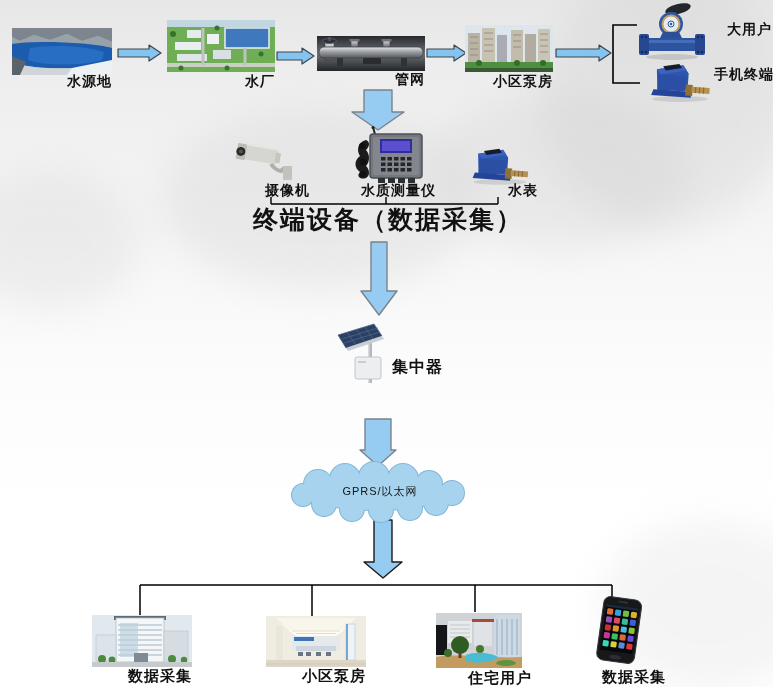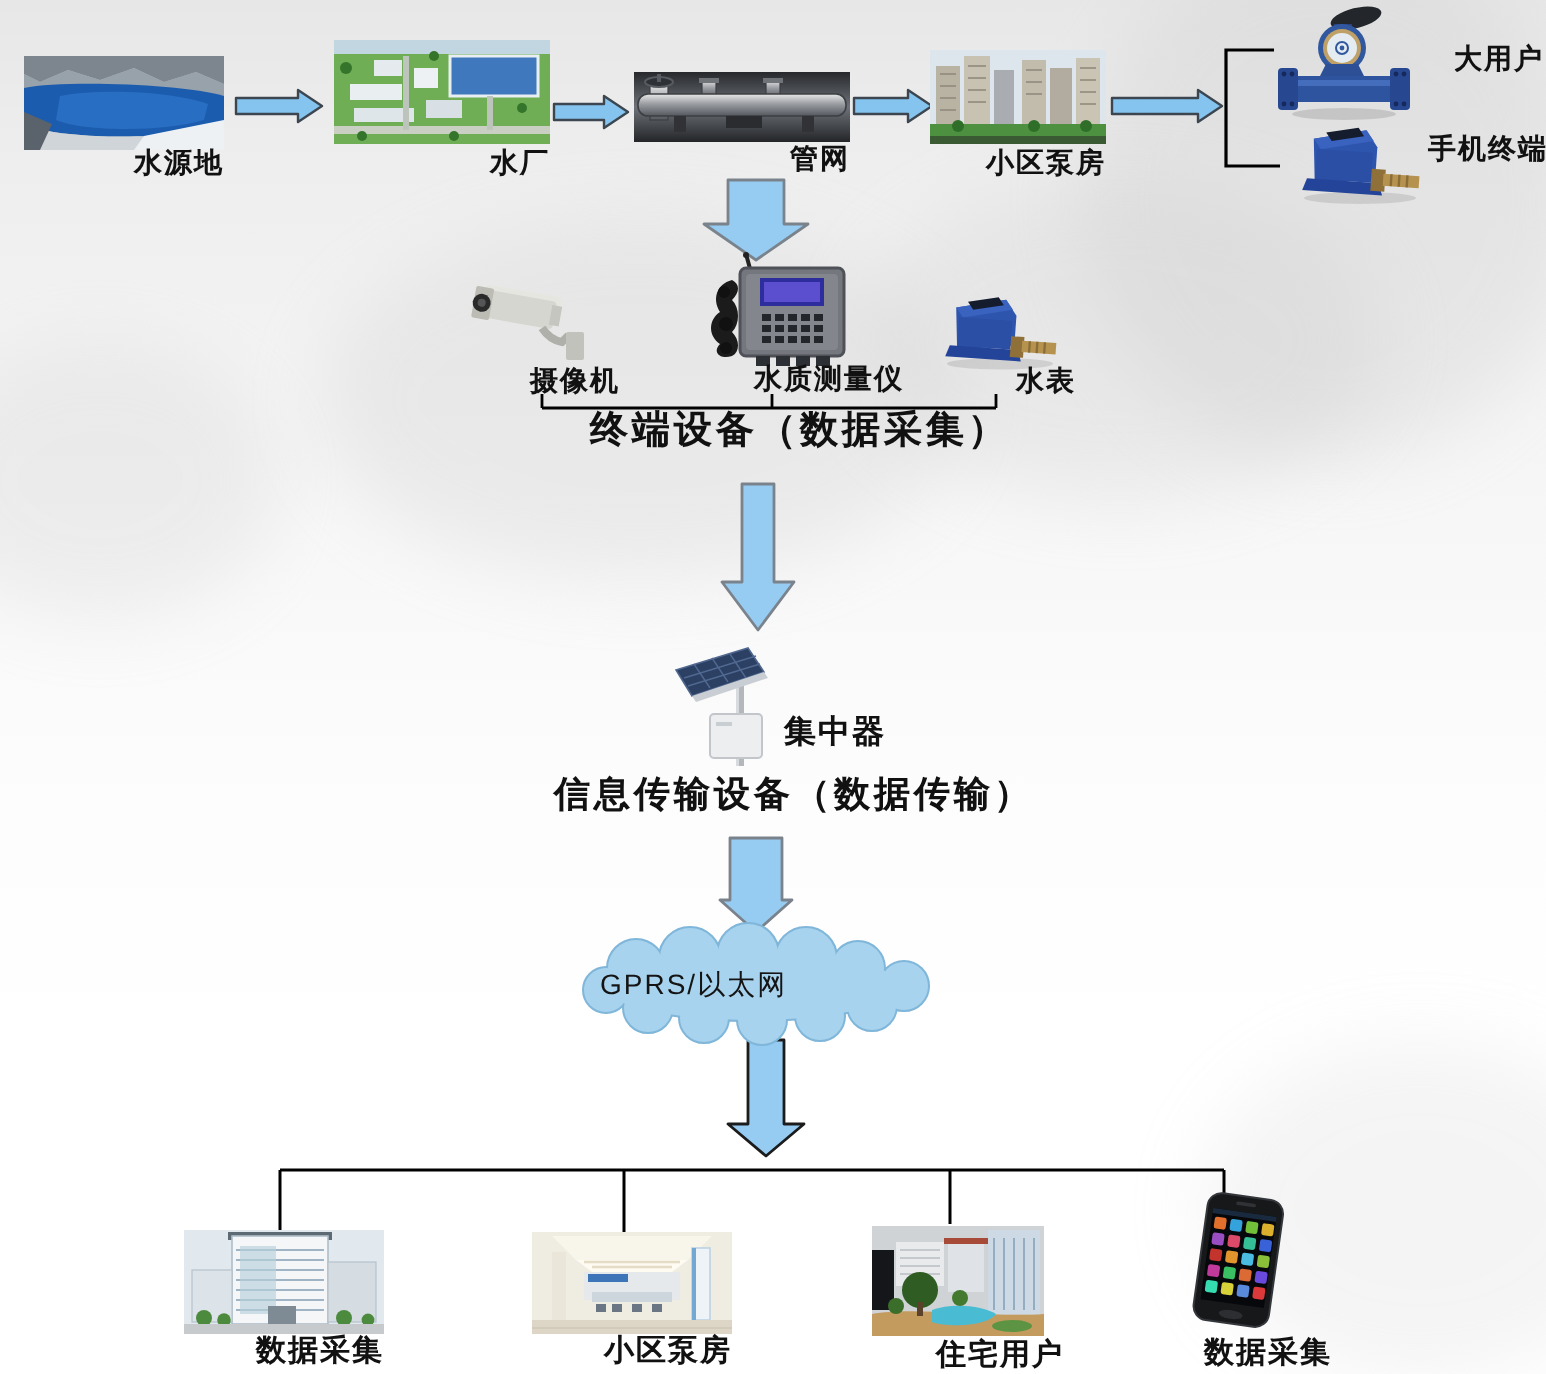--- a/index.html
+++ b/index.html
@@ -10,25 +10,25 @@
   }
   .wm{position:absolute;border-radius:50%;filter:blur(18px);background:#cbcbcb;pointer-events:none;}
   .overlay{position:absolute;left:0;top:0;}
   .img{position:absolute;}
   .img svg{display:block;width:100%;height:100%;}
   .lab{
     position:absolute;font-weight:bold;color:var(--label-color,#111);
     text-align:right;font-size:14px;letter-spacing:1px;white-space:nowrap;line-height:1.1;
   }
   .lab-left{text-align:left;}
-  .lab-lg{font-size:19px;letter-spacing:2px;}
+  .lab-lg{font-size:25px;letter-spacing:2px;}
   .lab-md{font-size:18px;letter-spacing:2px;}
   .lab-cap{font-size:16px;letter-spacing:1px;}
   .lab-bot{font-size:15px;}
-  .cloud-text{position:absolute;font-size:14px;color:#141414;letter-spacing:1px;white-space:nowrap;font-weight:normal;}
+  .cloud-text{position:absolute;font-size:11px;color:#141414;text-align:center;letter-spacing:1px;white-space:nowrap;font-weight:normal;}
 </style>
 </head>
 <body>
 
 <div class="stage">
 
   <div class="wm" style="left:160px;top:110px;width:320px;height:180px;opacity:.28;"></div>
   <div class="wm" style="left:540px;top:-30px;width:250px;height:260px;opacity:.30;"></div>
   <div class="wm" style="left:430px;top:90px;width:260px;height:160px;opacity:.28;"></div>
   <div class="wm" style="left:-40px;top:170px;width:180px;height:140px;opacity:.24;"></div>
@@ -401,26 +401,25 @@
   </div>
 
   <div class="lab" style="left:12px;top:74px;width:100px;">水源地</div>
   <div class="lab" style="left:167px;top:74px;width:108px;">水厂</div>
   <div class="lab" style="left:317px;top:72px;width:108px;">管网</div>
   <div class="lab" style="left:465px;top:74px;width:88px;">小区泵房</div>
   <div class="lab" style="left:696px;top:22px;width:76px;">大用户</div>
   <div class="lab" style="left:696px;top:67px;width:78px;">手机终端</div>
 
   <div class="lab" style="left:234px;top:183px;width:76px;">摄像机</div>
-  <div class="lab" style="left:352px;top:183px;width:100px;font-family:Liberation Serif, serif;">水质测量仪</div>
+  <div class="lab" style="left:336px;top:183px;width:100px;">水质测量仪</div>
   <div class="lab" style="left:462px;top:183px;width:76px;">水表</div>
   <div class="lab lab-lg" style="left:253px;top:206px;width:252px;">终端设备（数据采集）</div>
 
   <div class="lab lab-cap lab-left" style="left:392px;top:358px;width:80px;">集中器</div>
-  <div class="lab lab-md" style="left:263px;top:388px;width:254px;">信息传输设备（数据传输）</div>
   <div class="cloud-text" style="left:300px;top:484px;width:160px;">GPRS/以太网</div>
 
   <div class="lab lab-bot" style="left:92px;top:668px;width:100px;">数据采集</div>
   <div class="lab lab-bot" style="left:266px;top:668px;width:100px;">小区泵房</div>
   <div class="lab lab-bot" style="left:432px;top:670px;width:100px;">住宅用户</div>
   <div class="lab lab-bot" style="left:566px;top:669px;width:100px;">数据采集</div>
 
 </div>
 
 </body></html>

